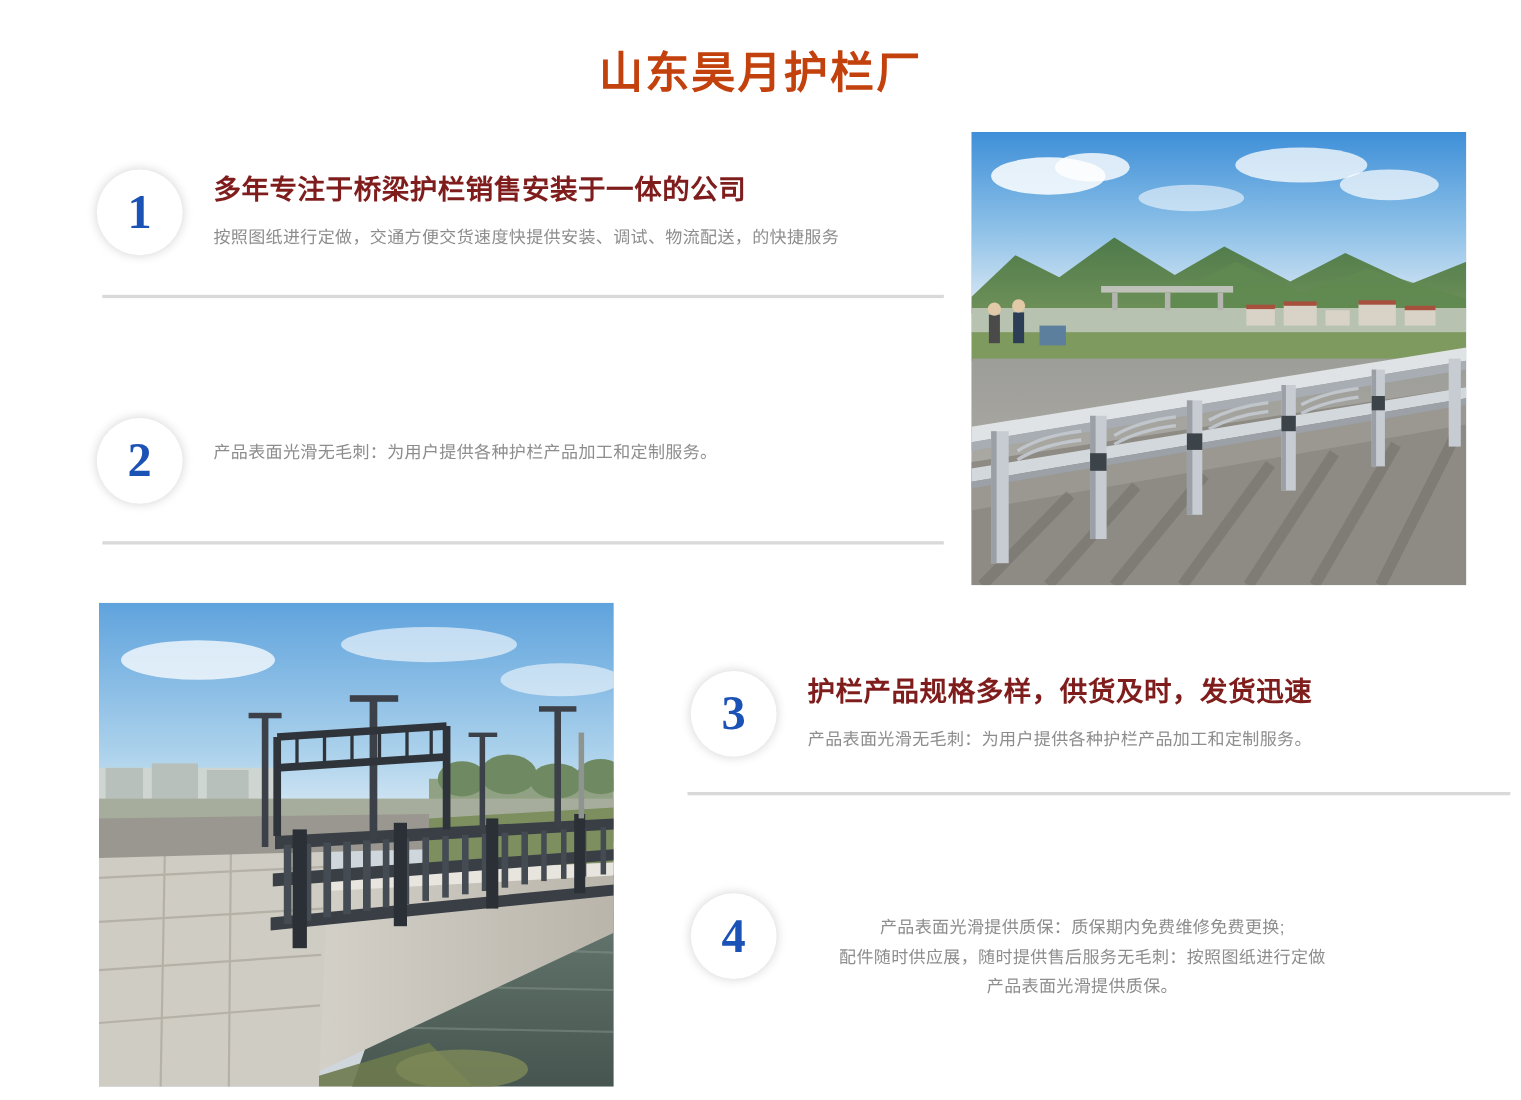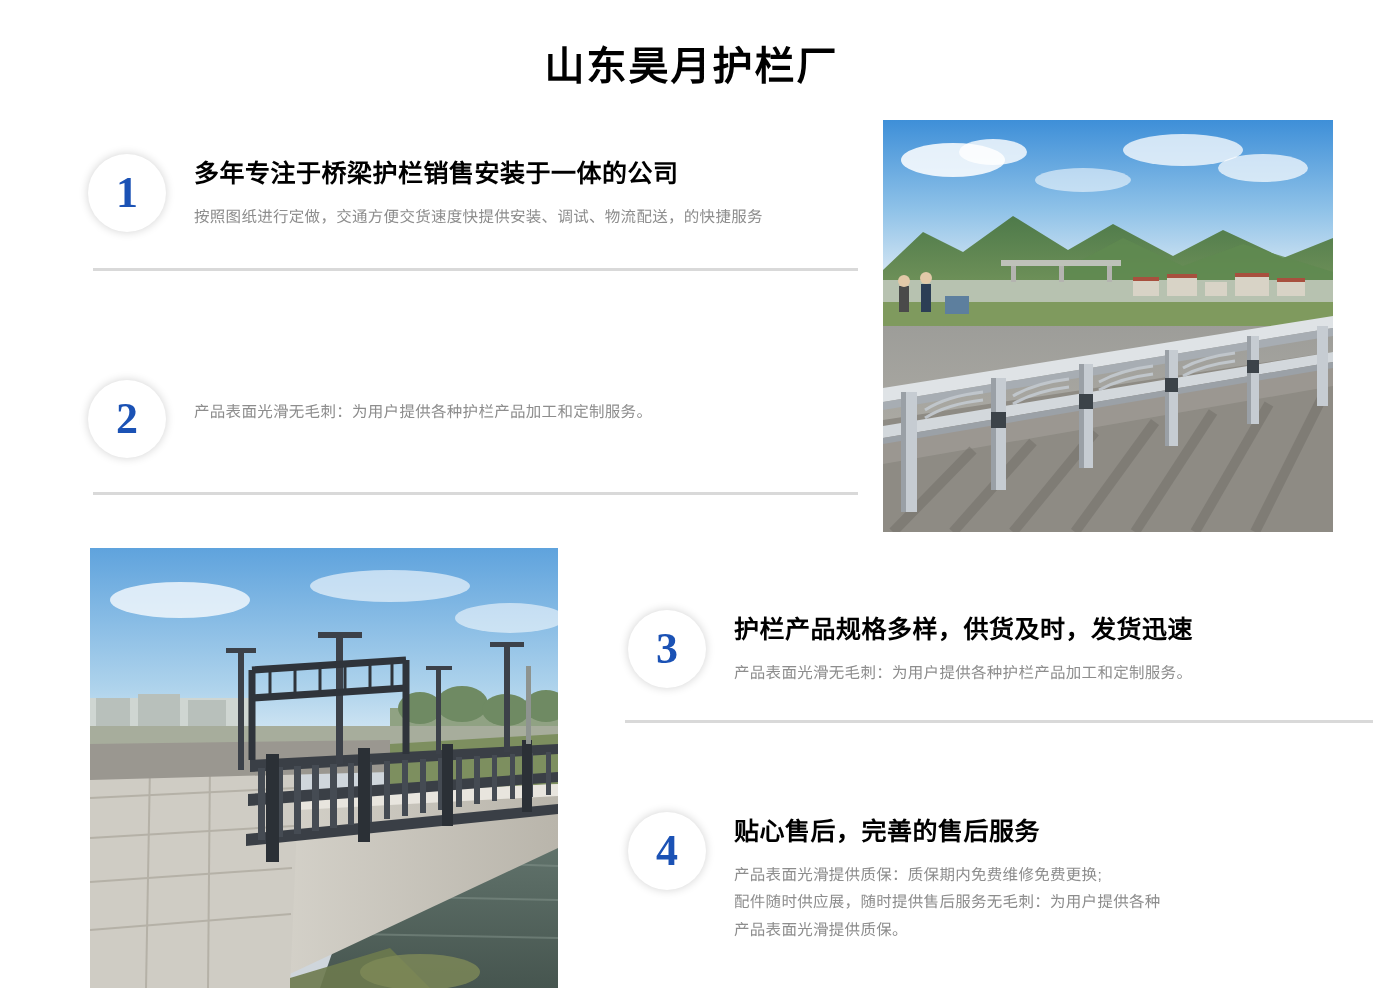--- a/index.html
+++ b/index.html
@@ -16,21 +16,21 @@
   }
 
   .page-title {
     position: absolute;
     top: 34px;
     left: 0;
     width: 1383px;
     text-align: center;
     font-size: 40px;
     font-weight: bold;
-    color: #000000;
+    color: #c2410c;
     letter-spacing: 2px;
   }
 
   
   .feature {
     position: absolute;
     display: flex;
     align-items: flex-start;
   }
   .num-circle {
@@ -52,30 +52,31 @@
     line-height: 1;
     font-family: "Liberation Serif", "DejaVu Serif", serif;
   }
   .feature-text {
     margin-left: 28px;
     padding-top: 6px;
   }
   .feat-title {
     font-size: 25px;
     font-weight: bold;
-    color: #000000;
+    color: #7f1d1d;
     line-height: 1.25;
     letter-spacing: 0.5px;
   }
   .feat-desc {
     margin-top: 14px;
     font-size: 15.5px;
     color: #8d8d8d;
     line-height: 1.75;
     letter-spacing: 0.3px;
+    text-align: center;
   }
   .divider {
     position: absolute;
     height: 3px;
     background: #d9d9d9;
   }
 
   
   .photo {
     position: absolute;
@@ -133,24 +134,23 @@
     <div class="feat-desc">产品表面光滑无毛刺：为用户提供各种护栏产品加工和定制服务。</div>
   </div>
 </div>
 <div class="divider" id="divider-3"></div>
 
 <div class="feature" id="feature-4">
   <div class="num-circle">
     <span>4</span>
   </div>
   <div class="feature-text">
-    <div class="feat-title">贴心售后，完善的售后服务</div>
     <div class="feat-desc">
       <div>产品表面光滑提供质保：质保期内免费维修免费更换;</div>
-      <div>配件随时供应展，随时提供售后服务无毛刺：为用户提供各种</div>
+      <div>配件随时供应展，随时提供售后服务无毛刺：按照图纸进行定做</div>
       <div>产品表面光滑提供质保。</div>
     </div>
   </div>
 </div>
 
 <div class="photo" id="photo-top">
   <svg width="450" height="412" viewBox="0 0 450 412" xmlns="http://www.w3.org/2000/svg">
     <defs>
       <linearGradient id="skyG" x1="0" y1="0" x2="0" y2="1">
         <stop offset="0%" stop-color="#3e8fd8"></stop>

